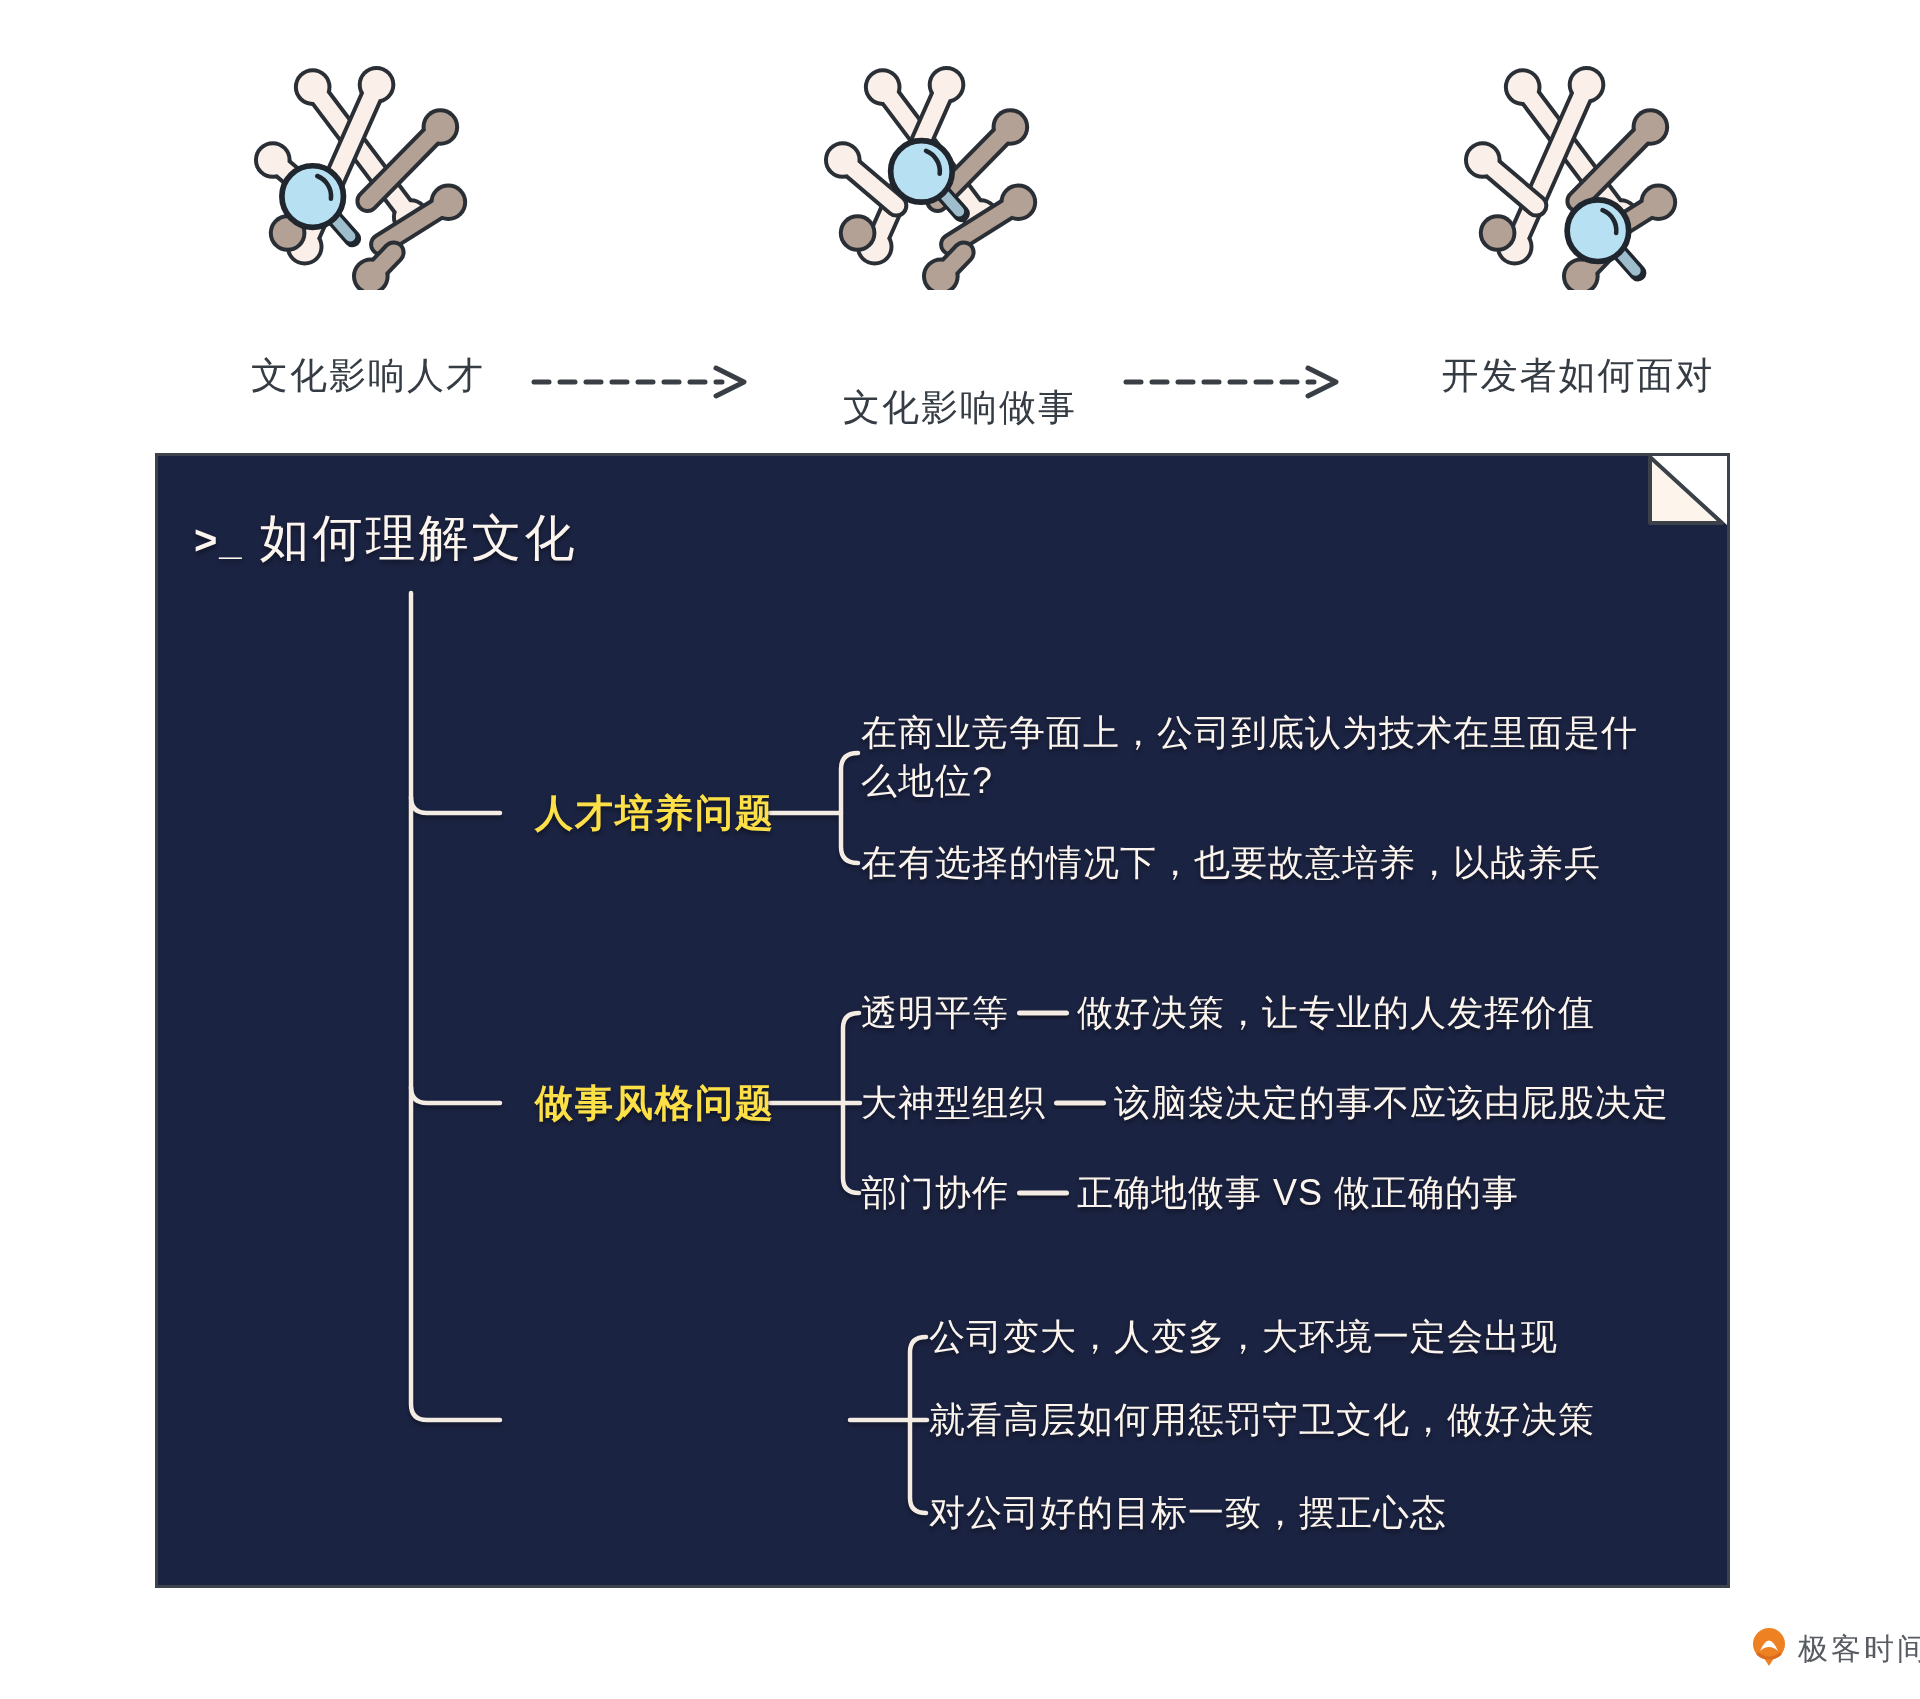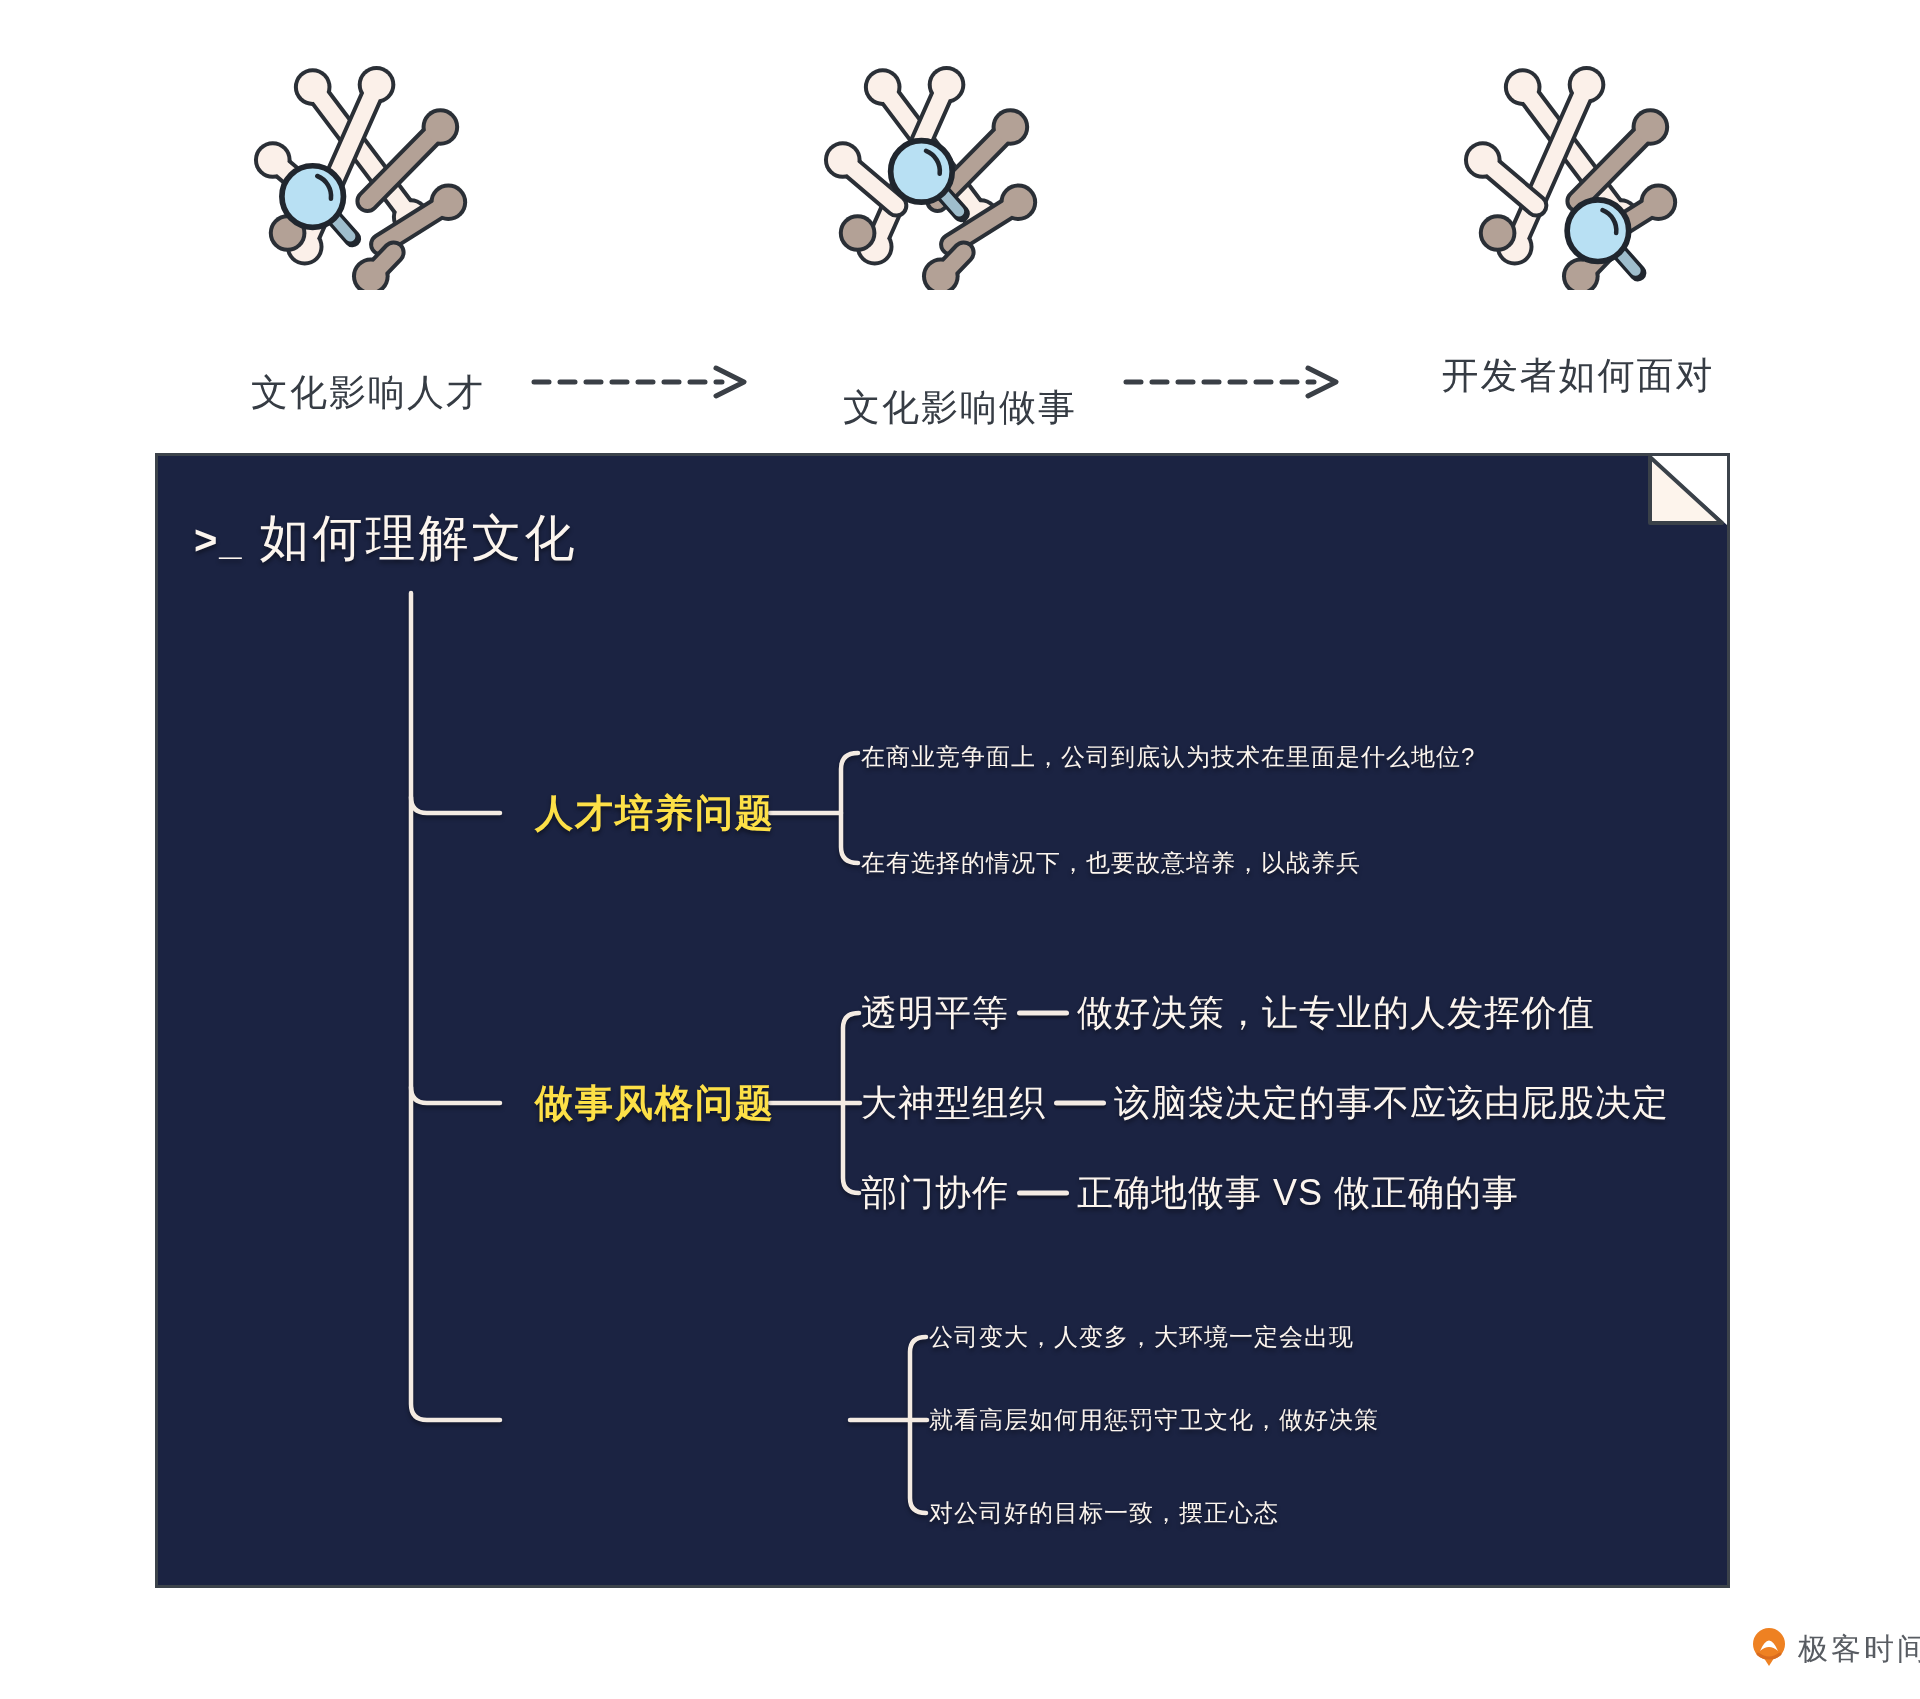--- a/index.html
+++ b/index.html
@@ -3,38 +3,38 @@
 <meta charset="utf-8">
 <style>
   html,body{margin:0;padding:0;background:#ffffff;}
   .page{position:relative;width:1920px;height:1699px;background:#ffffff;overflow:hidden;
         font-family:"Liberation Sans","DejaVu Sans",sans-serif;}
   
   .step-icon{position:absolute;width:228px;height:228px;top:62px;}
   .icon-1{left:242px;} .icon-2{left:812px;} .icon-3{left:1452px;}
   .step-label{position:absolute;top:351px;transform:translateX(-50%);
               font-size:37px;color:#363c44;letter-spacing:2px;white-space:nowrap;}
-  .label-1{left:368px;margin-top:17px;} .label-2{left:960px;margin-top:32px;} .label-3{left:1578px;}
+  .label-1{left:368px;} .label-2{left:960px;margin-top:32px;} .label-3{left:1578px;}
   .flow-arrow{position:absolute;top:362px;width:240px;height:40px;}
   .arrow-1{left:528px;} .arrow-2{left:1120px;}
   
   .card{position:absolute;left:155px;top:453px;width:1575px;height:1135px;
         box-sizing:border-box;background:#1b2342;border:3px solid #3c434b;}
   .card-title{position:absolute;left:36px;top:82px;transform:translateY(-50%);
               display:flex;align-items:center;gap:16px;color:#fcf5ee;
               text-shadow:0 3px 4px rgba(0,0,0,.45);white-space:nowrap;}
   .card-title .prompt{font-size:40px;font-weight:bold;letter-spacing:2px;margin-top:4px;}
   .card-title .title{font-size:50px;font-weight:normal;letter-spacing:3px;}
   .tree-svg{position:absolute;left:0;top:0;width:1569px;height:1129px;
             filter:drop-shadow(0 3px 2px rgba(0,0,0,.35));}
   .tree-svg path{stroke:#f4ebe2;stroke-width:4.5;fill:none;stroke-linecap:round;}
   .branch-label{position:absolute;left:377px;transform:translateY(-50%);
                 font-size:38px;font-weight:bold;color:#fde047;letter-spacing:2px;
                 text-shadow:0 3px 4px rgba(0,0,0,.45);white-space:nowrap;}
-  .leaf{position:absolute;transform:translateY(-50%);font-size:24px;color:#fcf5ee;
+  .leaf{position:absolute;transform:translateY(-50%);font-size:36px;color:#fcf5ee;
         letter-spacing:1px;text-shadow:0 3px 4px rgba(0,0,0,.45);white-space:nowrap;}
   .leaf.wrap{white-space:normal;width:795px;line-height:48px;}
   .term-row{position:absolute;transform:translateY(-50%);display:flex;align-items:center;
             gap:8px;}
   .term-row .term,.term-row .desc{font-size:36px;color:#fcf5ee;letter-spacing:1px;
             text-shadow:0 3px 4px rgba(0,0,0,.45);white-space:nowrap;}
   .dash{width:52px;height:5px;background:#f4ebe2;border-radius:3px;
         box-shadow:0 3px 2px rgba(0,0,0,.35);}
   .fold-svg{position:absolute;top:0;right:0;width:82px;height:72px;}
   

